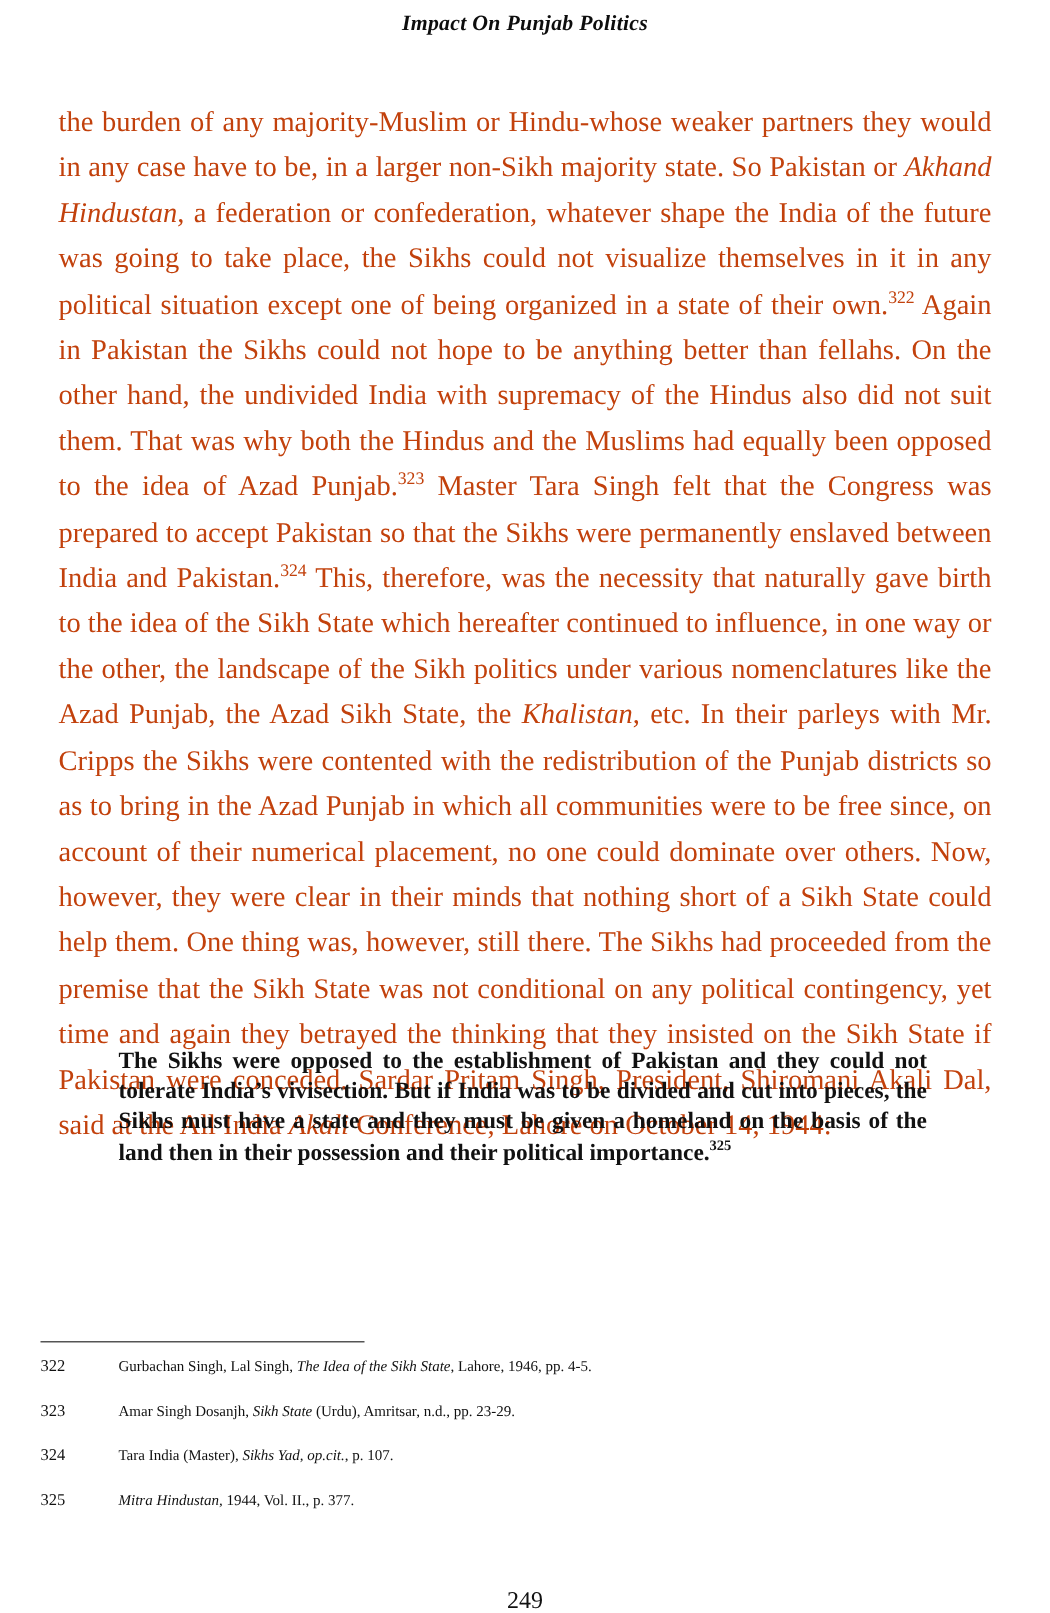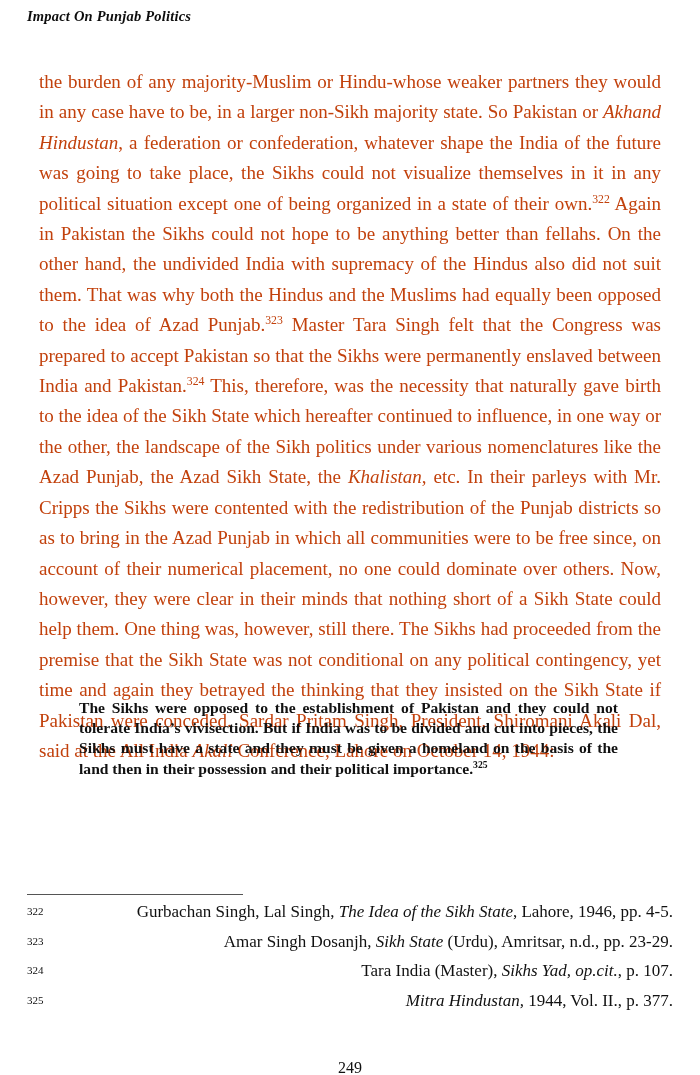--- a/index.html
+++ b/index.html
@@ -18,21 +18,21 @@
     background: #ffffff;
     overflow: hidden;
   }
 
   
   .running-header {
     position: absolute;
     top: 8px;
     left: 27px;
     right: 27px;
-    text-align: left;
+    text-align: center;
     font-style: italic;
     font-weight: 600;
     font-size: 14.5px;
     letter-spacing: 0.2px;
     color: #0d0d0d;
   }
 
   
   .body-col {
     position: absolute;
@@ -110,24 +110,23 @@
   .fn-num {
     width: 52px;
     flex: 0 0 52px;
     font-size: 11px;
     line-height: 14px;
     padding-top: 1px;
     color: #111111;
   }
   .fn-text {
     flex: 1 1 auto;
-    font-size: 17px;
+    font-size: 10px;
     line-height: 18px;
     color: #111111;
-    text-align: right;
   }
 
   
   .page-number {
     position: absolute;
     left: 0;
     right: 0;
     top: 1059px;
     text-align: center;
     font-size: 16px;

